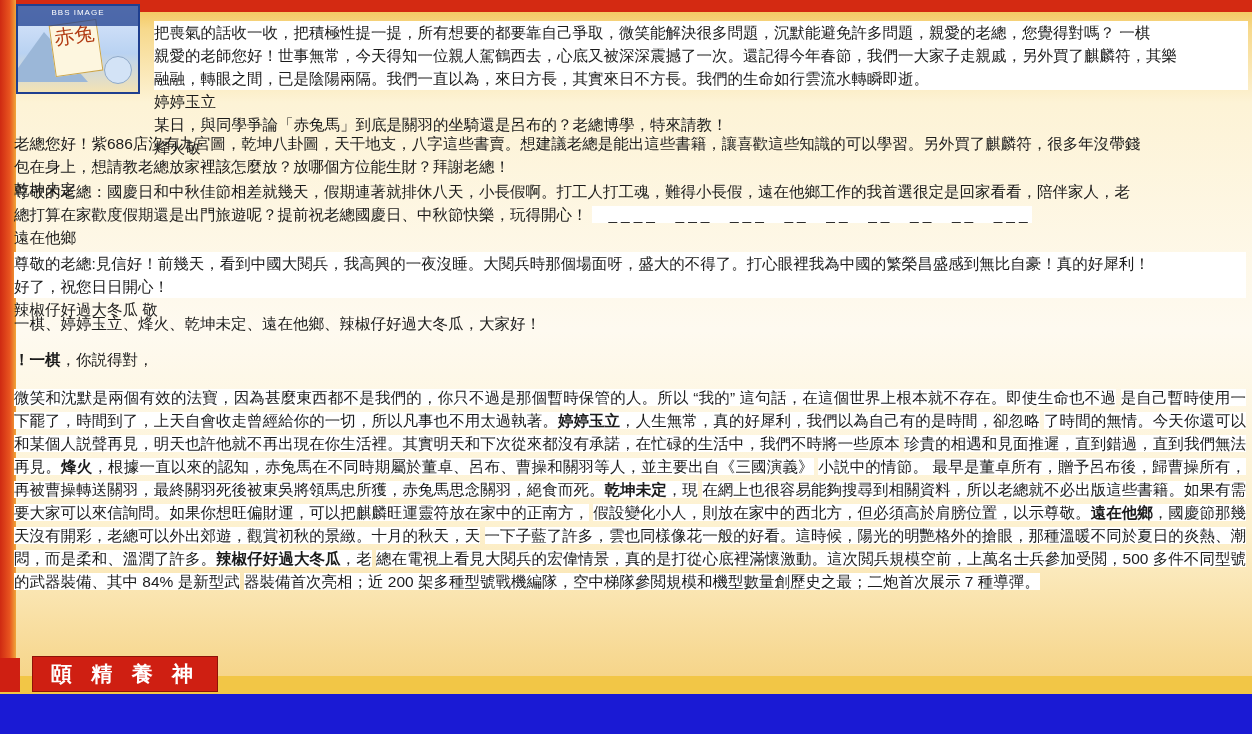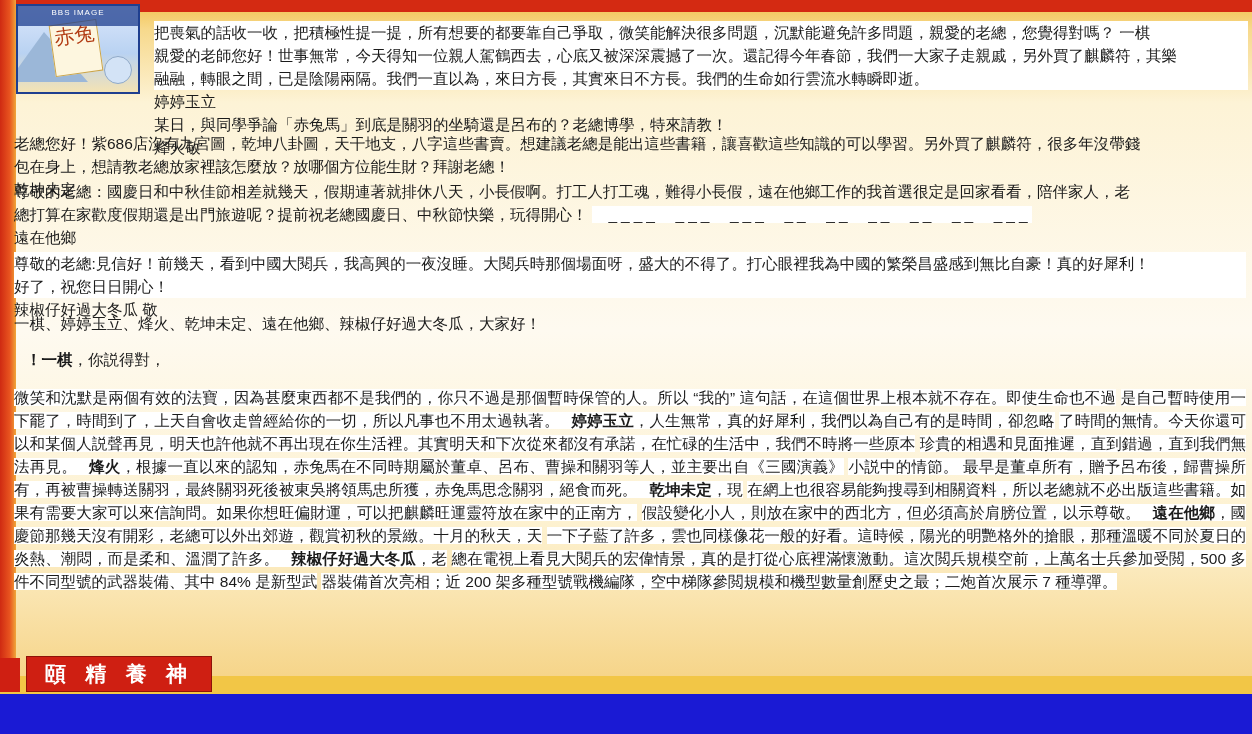--- a/index.html
+++ b/index.html
@@ -112,21 +112,20 @@
   }
   .sig {
     display: block;
     text-align: right;
   }
   .hl {
     background: #ffffff;
   }
   .bold {
     font-weight: bold;
-    padding-left: 12px;
   }
 
   
   #m1 { left: 140px; top: 2px;  width: 1094px; margin-top: 7px; }
   #m2 { left: 0px;   top: 120px; width: 1232px; }
   #m3 { left: 0px;   top: 168px; width: 1232px; }
   #m4 { left: 0px;   top: 240px; width: 1232px; }
   #m5 { left: 0px;   top: 300px; width: 1232px; }
   #m6 { left: 0px;   top: 336px; width: 1232px; }
   #m7 { left: 0px;   top: 374px; width: 1232px; }
@@ -147,21 +146,21 @@
   #bottom-yellow {
     position: absolute;
     left: 0;
     bottom: 40px;
     width: 1252px;
     height: 18px;
     background: #f2c646;
   }
   #bottom-title {
     position: absolute;
-    left: 26px;
+    left: 32px;
     bottom: 42px;
     width: 184px;
     height: 34px;
     background: #cf1f12;
     color: #ffffff;
     font-family: "DejaVu Serif", "Liberation Serif", serif;
     font-size: 21px;
     letter-spacing: 6px;
     text-align: center;
     line-height: 34px;

